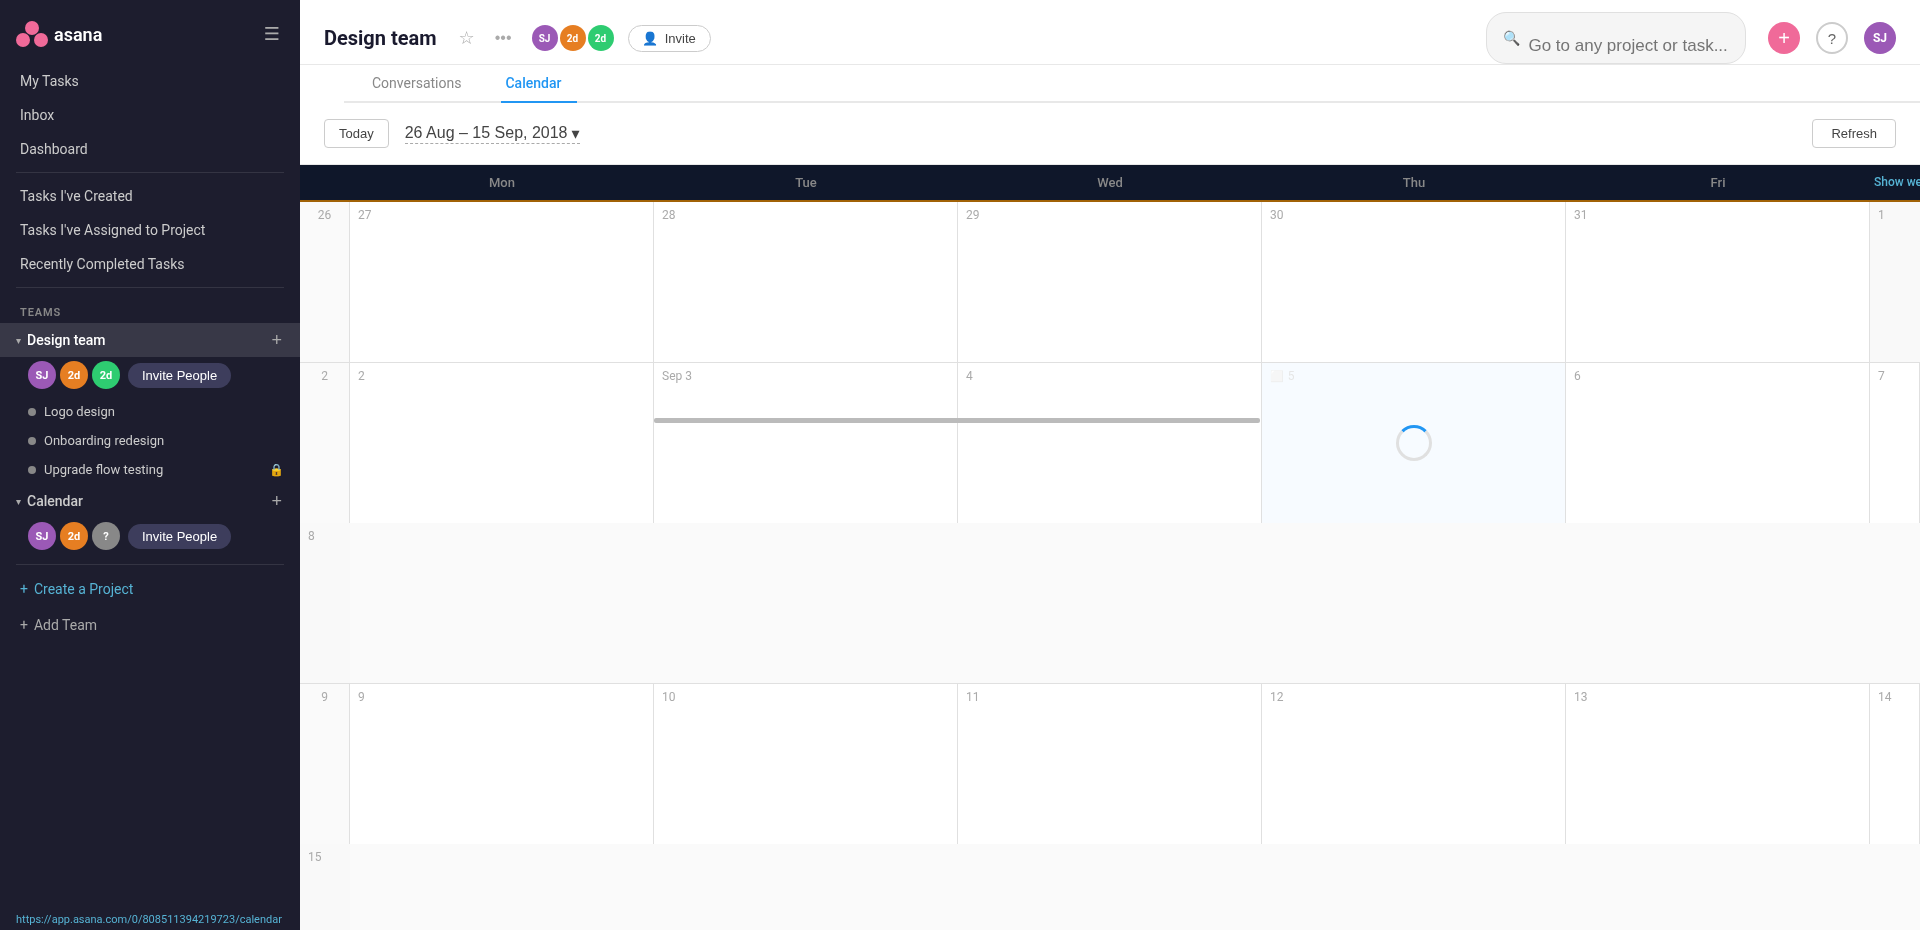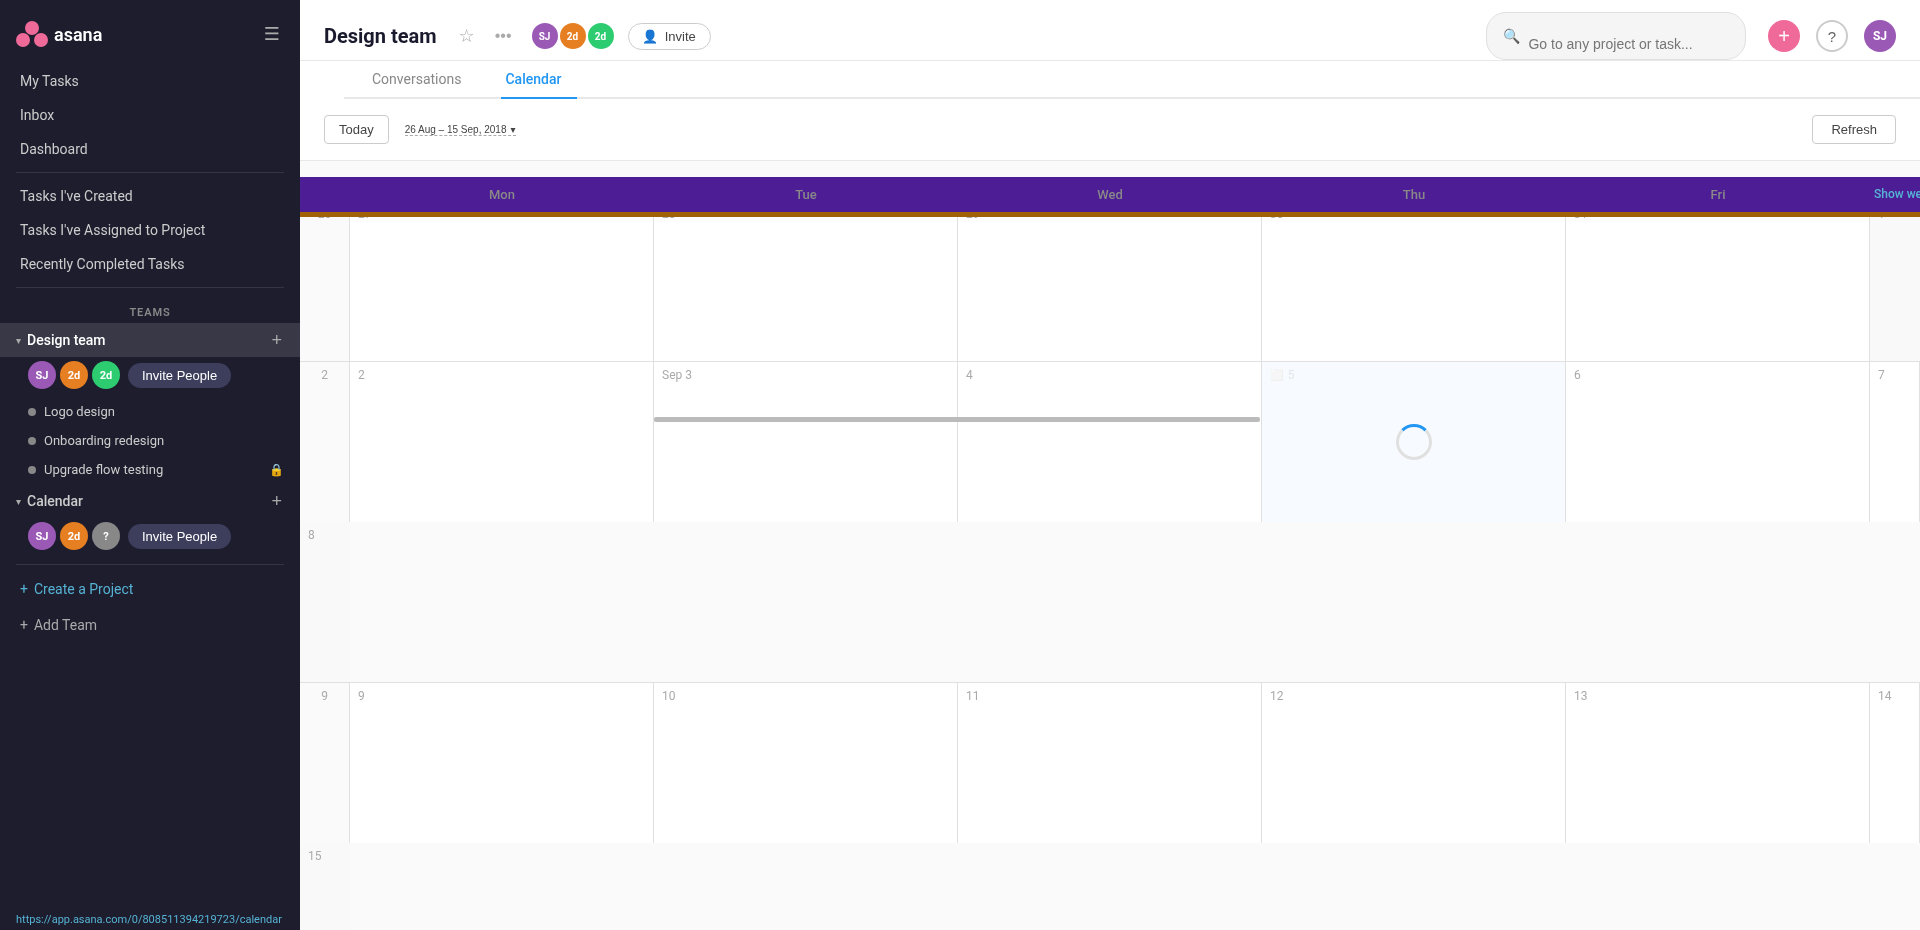--- a/index.html
+++ b/index.html
@@ -66,21 +66,20 @@
       margin: 6px 16px;
     }
 
     .sidebar-section-label {
       color: #888;
       font-size: 11px;
       font-weight: 600;
       text-transform: uppercase;
       letter-spacing: 0.08em;
       padding: 12px 20px 4px 20px;
-      text-align: center;
     }
 
     .sidebar-team-header {
       display: flex;
       align-items: center;
       padding: 8px 16px;
       cursor: pointer;
       color: #ccc;
       font-size: 14px;
       font-weight: 500;
@@ -243,21 +242,21 @@
       border-radius: 20px;
       padding: 7px 16px;
       gap: 8px;
       width: 260px;
       border: 1px solid #e0e0e0;
     }
     .topbar-search input {
       background: none;
       border: none;
       outline: none;
-      font-size: 14px;
+      font-size: 17px;
       color: #666;
       width: 100%;
       margin-top: 16px;
     }
     .topbar-add-btn {
       width: 32px;
       height: 32px;
       border-radius: 50%;
       background: #f06a99;
       border: none;
@@ -349,21 +348,21 @@
       cursor: pointer;
       color: #444;
     }
 
     .date-range-btn {
       display: flex;
       align-items: center;
       gap: 4px;
       background: none;
       border: none;
-      font-size: 10px;
+      font-size: 16px;
       color: #444;
       cursor: pointer;
       padding: 0;
       border-bottom: 1px dashed #aaa;
     }
 
     .refresh-btn {
       margin-left: auto;
       border: 1px solid #ccc;
       background: #fff;
@@ -375,24 +374,24 @@
     }
 
     
     .calendar-grid {
       flex: 1;
       overflow-y: auto;
     }
     .cal-header-row {
       display: grid;
       grid-template-columns: 50px repeat(5, 1fr) 50px;
-      background: #4c1d95;
-      border-bottom: 5px solid #a16207;
+      background: #0f172a;
+      border-bottom: 2px solid #a16207;
       position: sticky;
-      top: 16px;
+      top: 0;
       z-index: 10;
     }
     .cal-header-cell {
       padding: 10px 8px;
       text-align: center;
       font-size: 13px;
       color: #888;
       font-weight: 500;
     }
     .cal-header-cell.show-weekends-btn {

